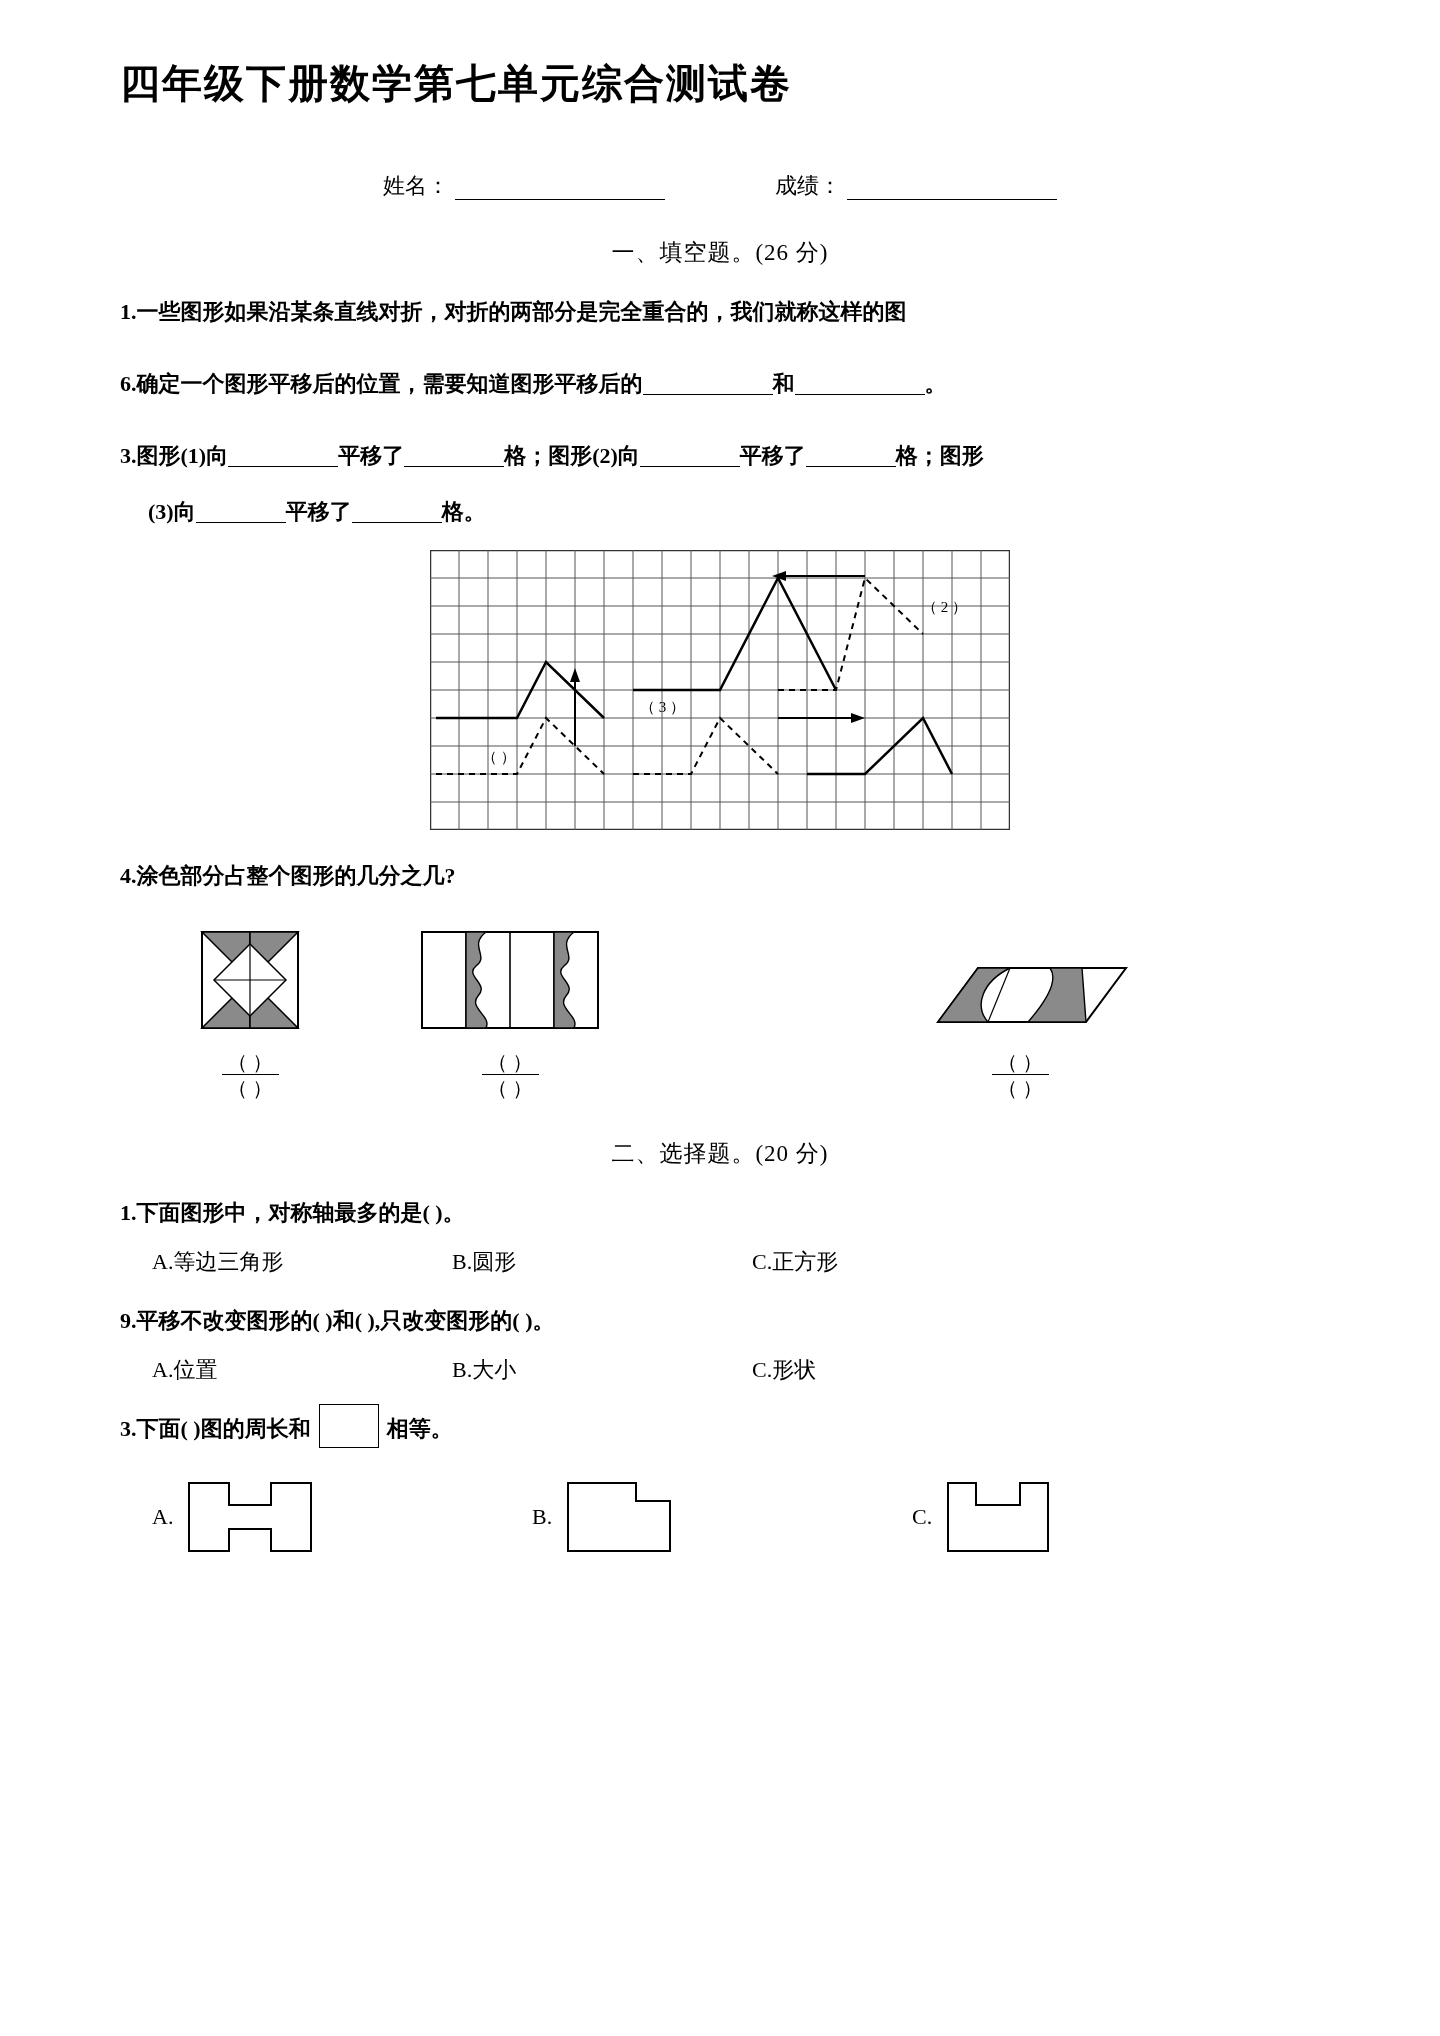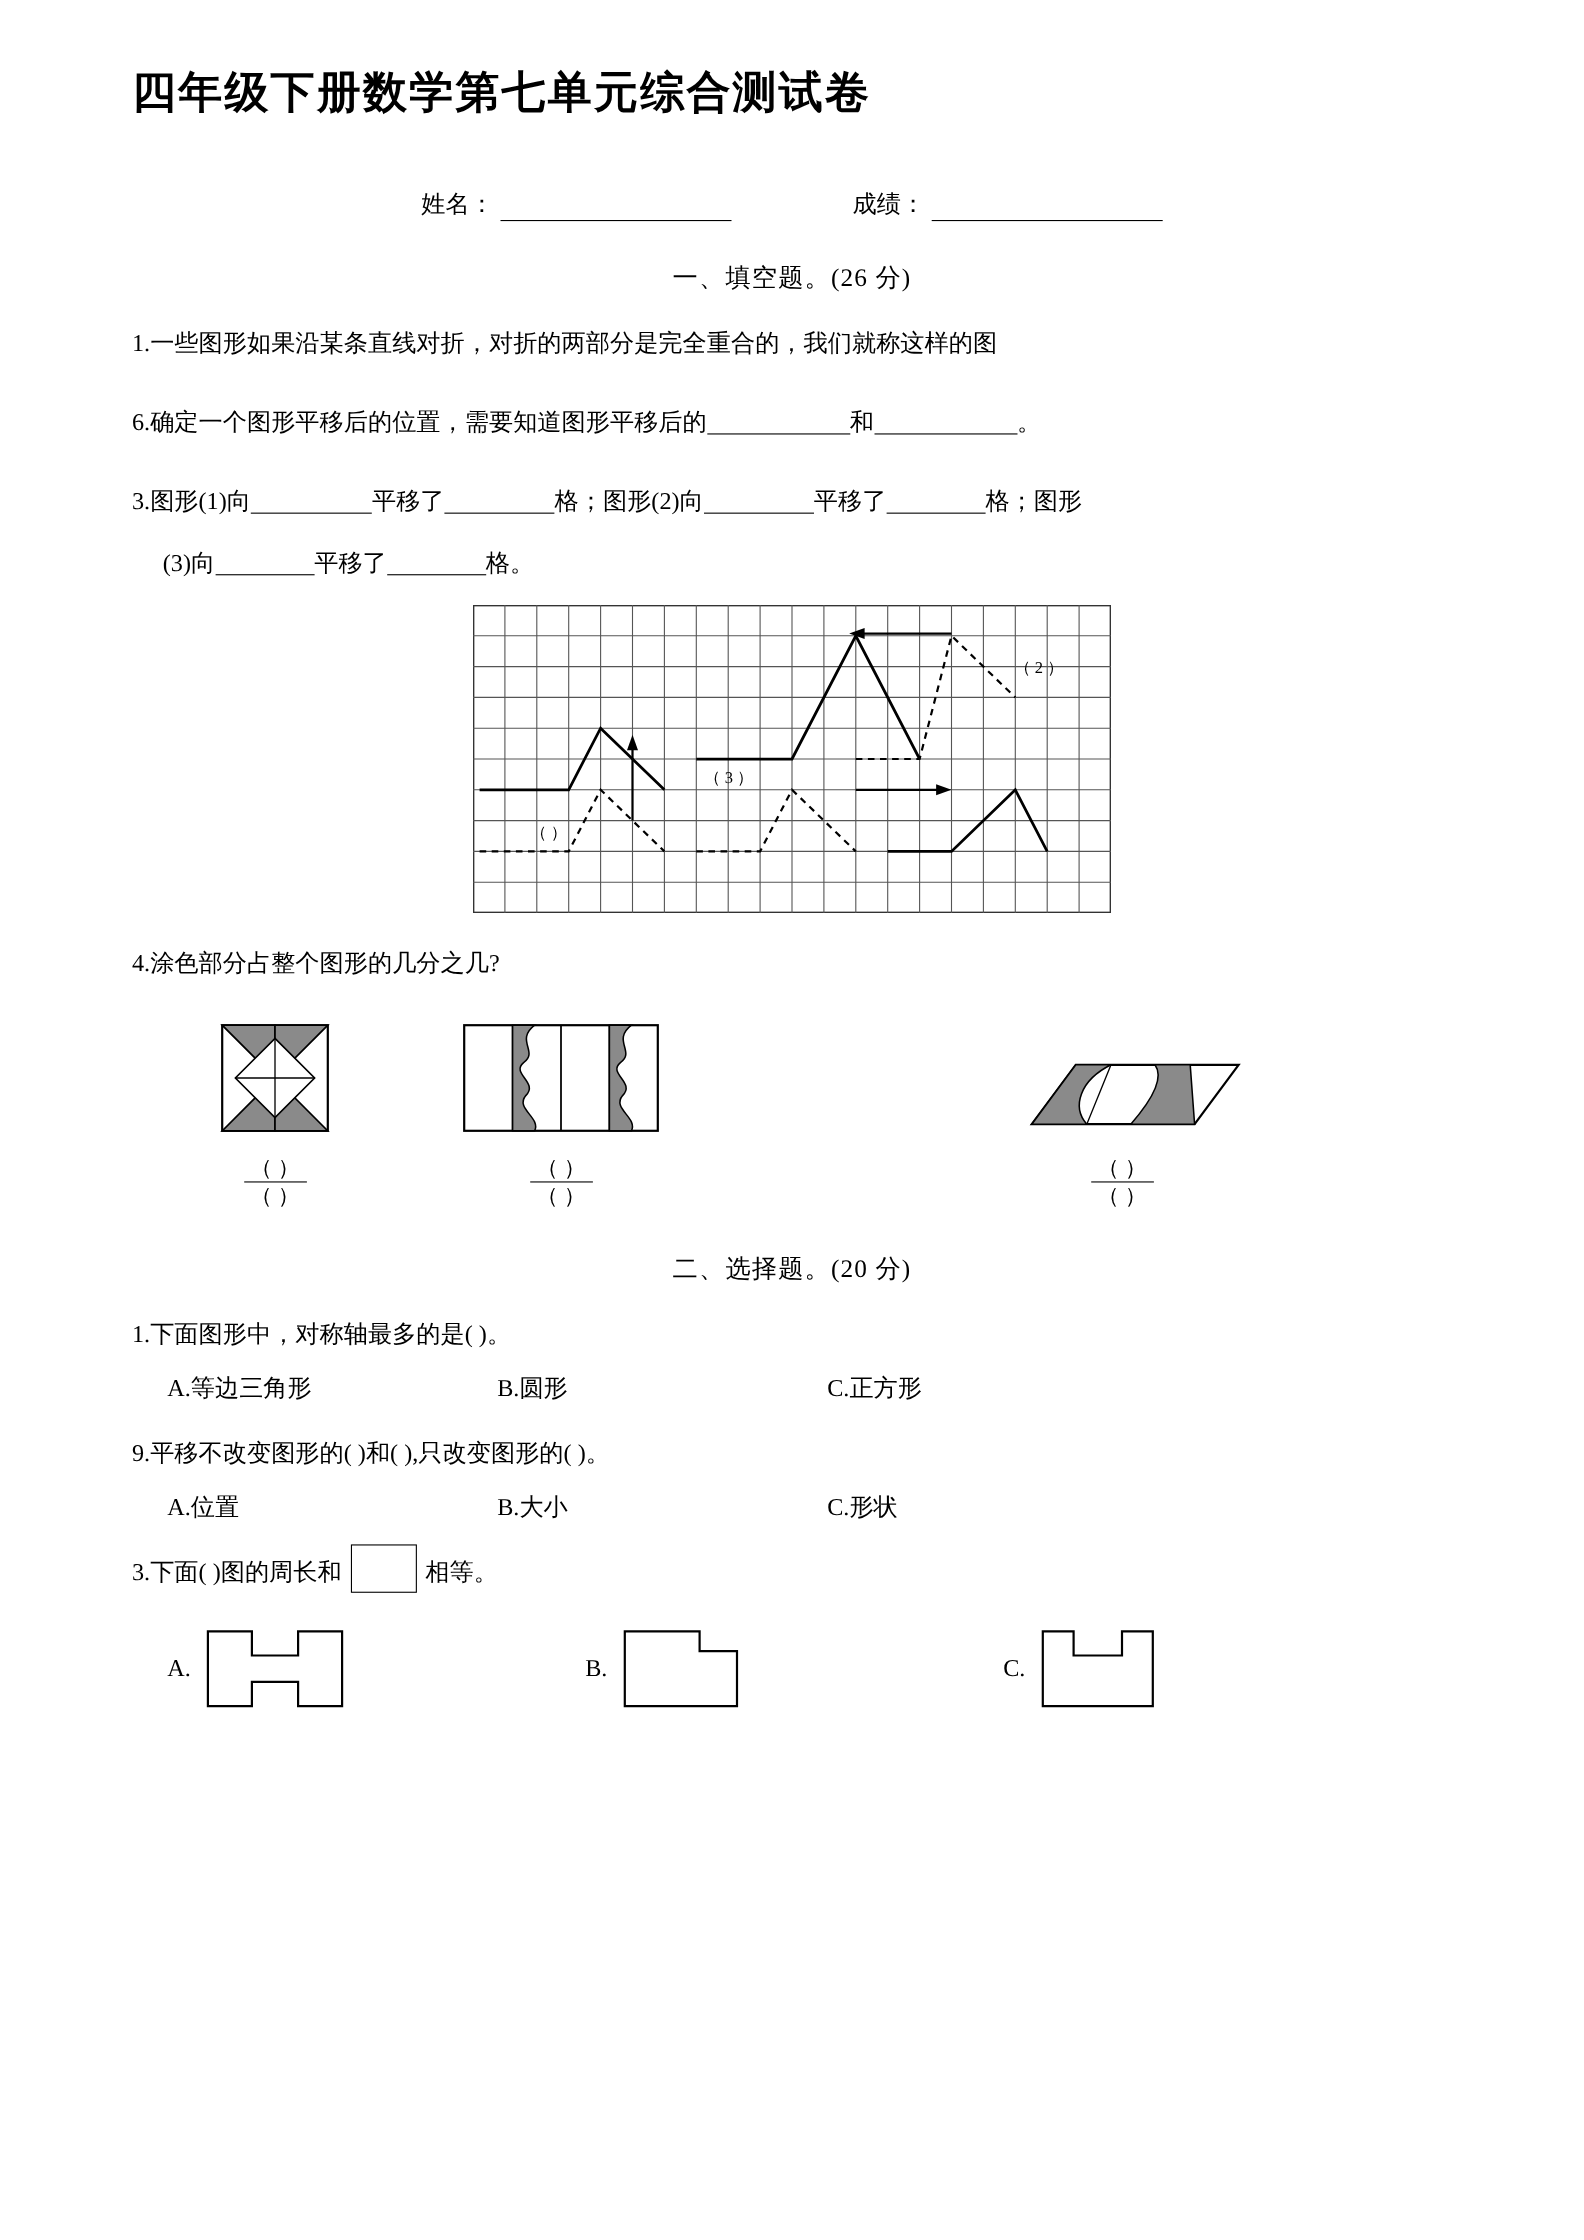--- a/index.html
+++ b/index.html
@@ -34,21 +34,21 @@
   .name-score-row {
     display: flex;
     justify-content: center;
     align-items: flex-end;
     gap: 110px;
     margin-top: 60px;
     font-size: 22px;
   }
   .field {
     display: flex;
-    align-items: flex-end;
+    align-items: center;
   }
   .field .lbl {
     font-size: 22px;
     white-space: nowrap;
   }
   .field .blank {
     display: inline-block;
     border-bottom: 1.6px solid #000;
     width: 210px;
     height: 26px;
@@ -57,20 +57,21 @@
   .section-head {
     font-size: 23px;
     margin-top: 36px;
     letter-spacing: 1px;
     text-align: center;
   }
   .q {
     font-size: 22px;
     line-height: 56px;
     margin-top: 16px;
+    font-weight: bold;
   }
   .q .indent {
     display: inline-block;
     width: 28px;
   }
   .ul {
     display: inline-block;
     border-bottom: 1.4px solid #000;
     height: 22px;
     vertical-align: -4px;

